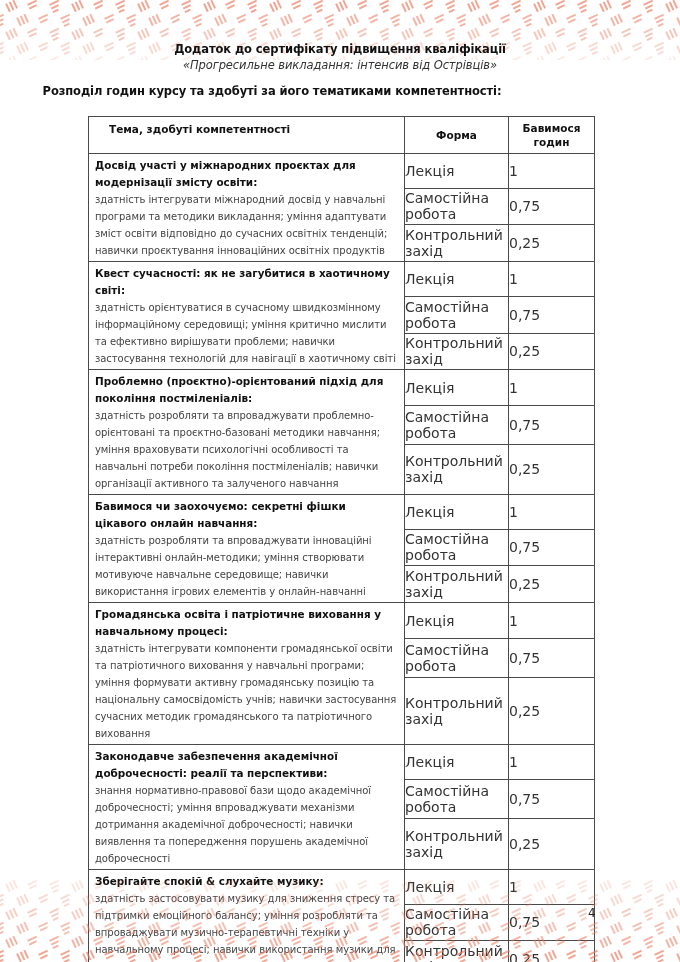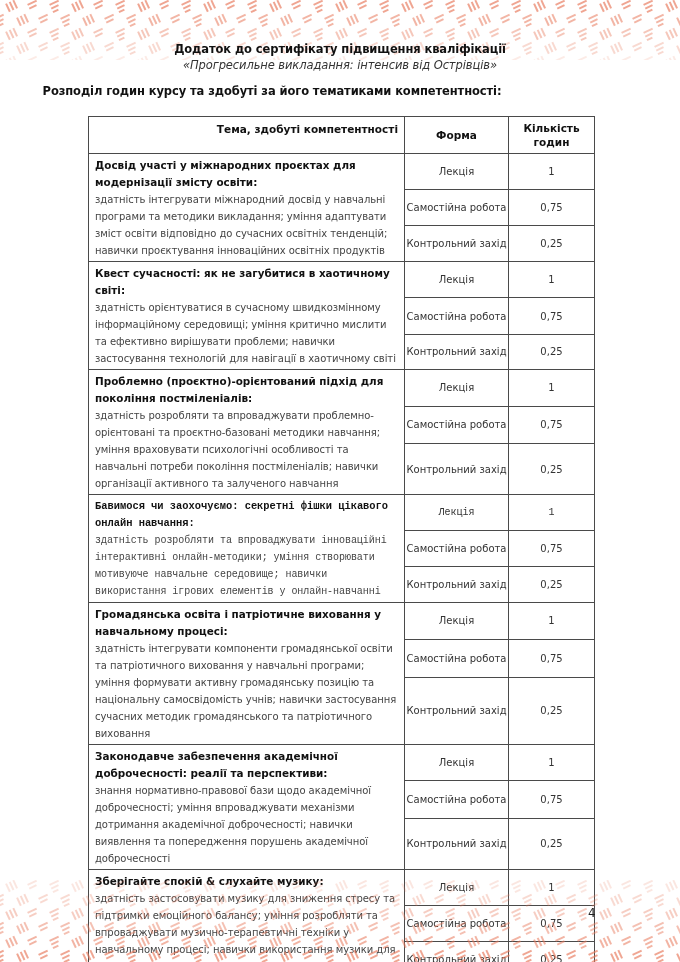--- a/index.html
+++ b/index.html
@@ -25,26 +25,26 @@
       border-collapse: collapse; table-layout: fixed;
       font-size: 10.2px;
     }
     table.comp td, table.comp th {
       border: 1px solid #4a4a4a; vertical-align: middle;
     }
     table.comp col.c1 { width: 316px; }
     table.comp col.c2 { width: 104px; }
     table.comp col.c3 { width: 86px; }
     table.comp th { font-weight: bold; color: #111; text-align: center; font-size: 10.5px; line-height: 14px; }
-    table.comp th.topic-h { text-align: right; vertical-align: top; padding: 5px 6px; }
+    table.comp th.topic-h { text-align: left; vertical-align: top; padding: 5px 20px; }
     table.comp tr.head { height: 37px; }
     table.comp td.topic { vertical-align: top; padding: 3px 6px 2px 6px; line-height: 17px; }
     .topic-title { font-weight: bold; color: #111; font-size: 10.4px; display: block; }
     .topic-desc { color: #444; font-size: 10px; display: block; letter-spacing: -0.05px; }
-    table.comp td.form, table.comp td.hours { text-align: center; color: #333; font-size: 10px; }
+    table.comp td.form, table.comp td.hours { text-align: left; color: #333; font-size: 14px; }
 
     .page-num { position: absolute; left: 588px; top: 906px; font-size: 12px; color: #222; }
   </style>
 </head>
 <body>
 
 <div class="pattern top">
   <svg width="680" height="60" id="pat-top">
       <g transform="translate(-27.857142857142858,-10) rotate(-25)" opacity="0.79">
         <rect x="0" y="0" width="10" height="2" fill="#e8785a"></rect>
@@ -1173,21 +1173,21 @@
 <table class="comp">
   <colgroup>
       <col class="c1">
       <col class="c2">
       <col class="c3">
     </colgroup>
   <thead>
     <tr class="head">
       <th class="topic-h">Тема, здобуті компетентності</th>
       <th>Форма</th>
-      <th>Кількість годин</th>
+      <th>Бавимося годин</th>
     </tr>
   </thead>
   <tbody id="tbody">
       <tr style="height: 31px;">
         <td class="topic" rowspan="3">
           <span class="topic-title">Досвід участі у міжнародних проєктах для модернізації змісту освіти:</span>
           <span class="topic-desc">здатність інтегрувати міжнародний досвід у навчальні програми та методики викладання; уміння адаптувати зміст освіти відповідно до сучасних освітніх тенденцій; навички проєктування інноваційних освітніх продуктів</span>
         </td>
         <td class="form">Лекція</td>
         <td class="hours">1</td>
@@ -1225,21 +1225,21 @@
         <td class="hours">1</td>
       </tr>
       <tr style="height: 32px;">
         <td class="form">Самостійна робота</td>
         <td class="hours">0,75</td>
       </tr>
       <tr style="height: 43px;">
         <td class="form">Контрольний захід</td>
         <td class="hours">0,25</td>
       </tr>
-      <tr style="height: 31px; font-family: Liberation Mono, monospace;">
+      <tr style="height: 31px;">
         <td class="topic" rowspan="3">
           <span class="topic-title">Бавимося чи заохочуємо: секретні фішки цікавого онлайн навчання:</span>
           <span class="topic-desc">здатність розробляти та впроваджувати інноваційні інтерактивні онлайн-методики; уміння створювати мотивуюче навчальне середовище; навички використання ігрових елементів у онлайн-навчанні</span>
         </td>
         <td class="form">Лекція</td>
         <td class="hours">1</td>
       </tr>
       <tr style="height: 32px;">
         <td class="form">Самостійна робота</td>
         <td class="hours">0,75</td>

